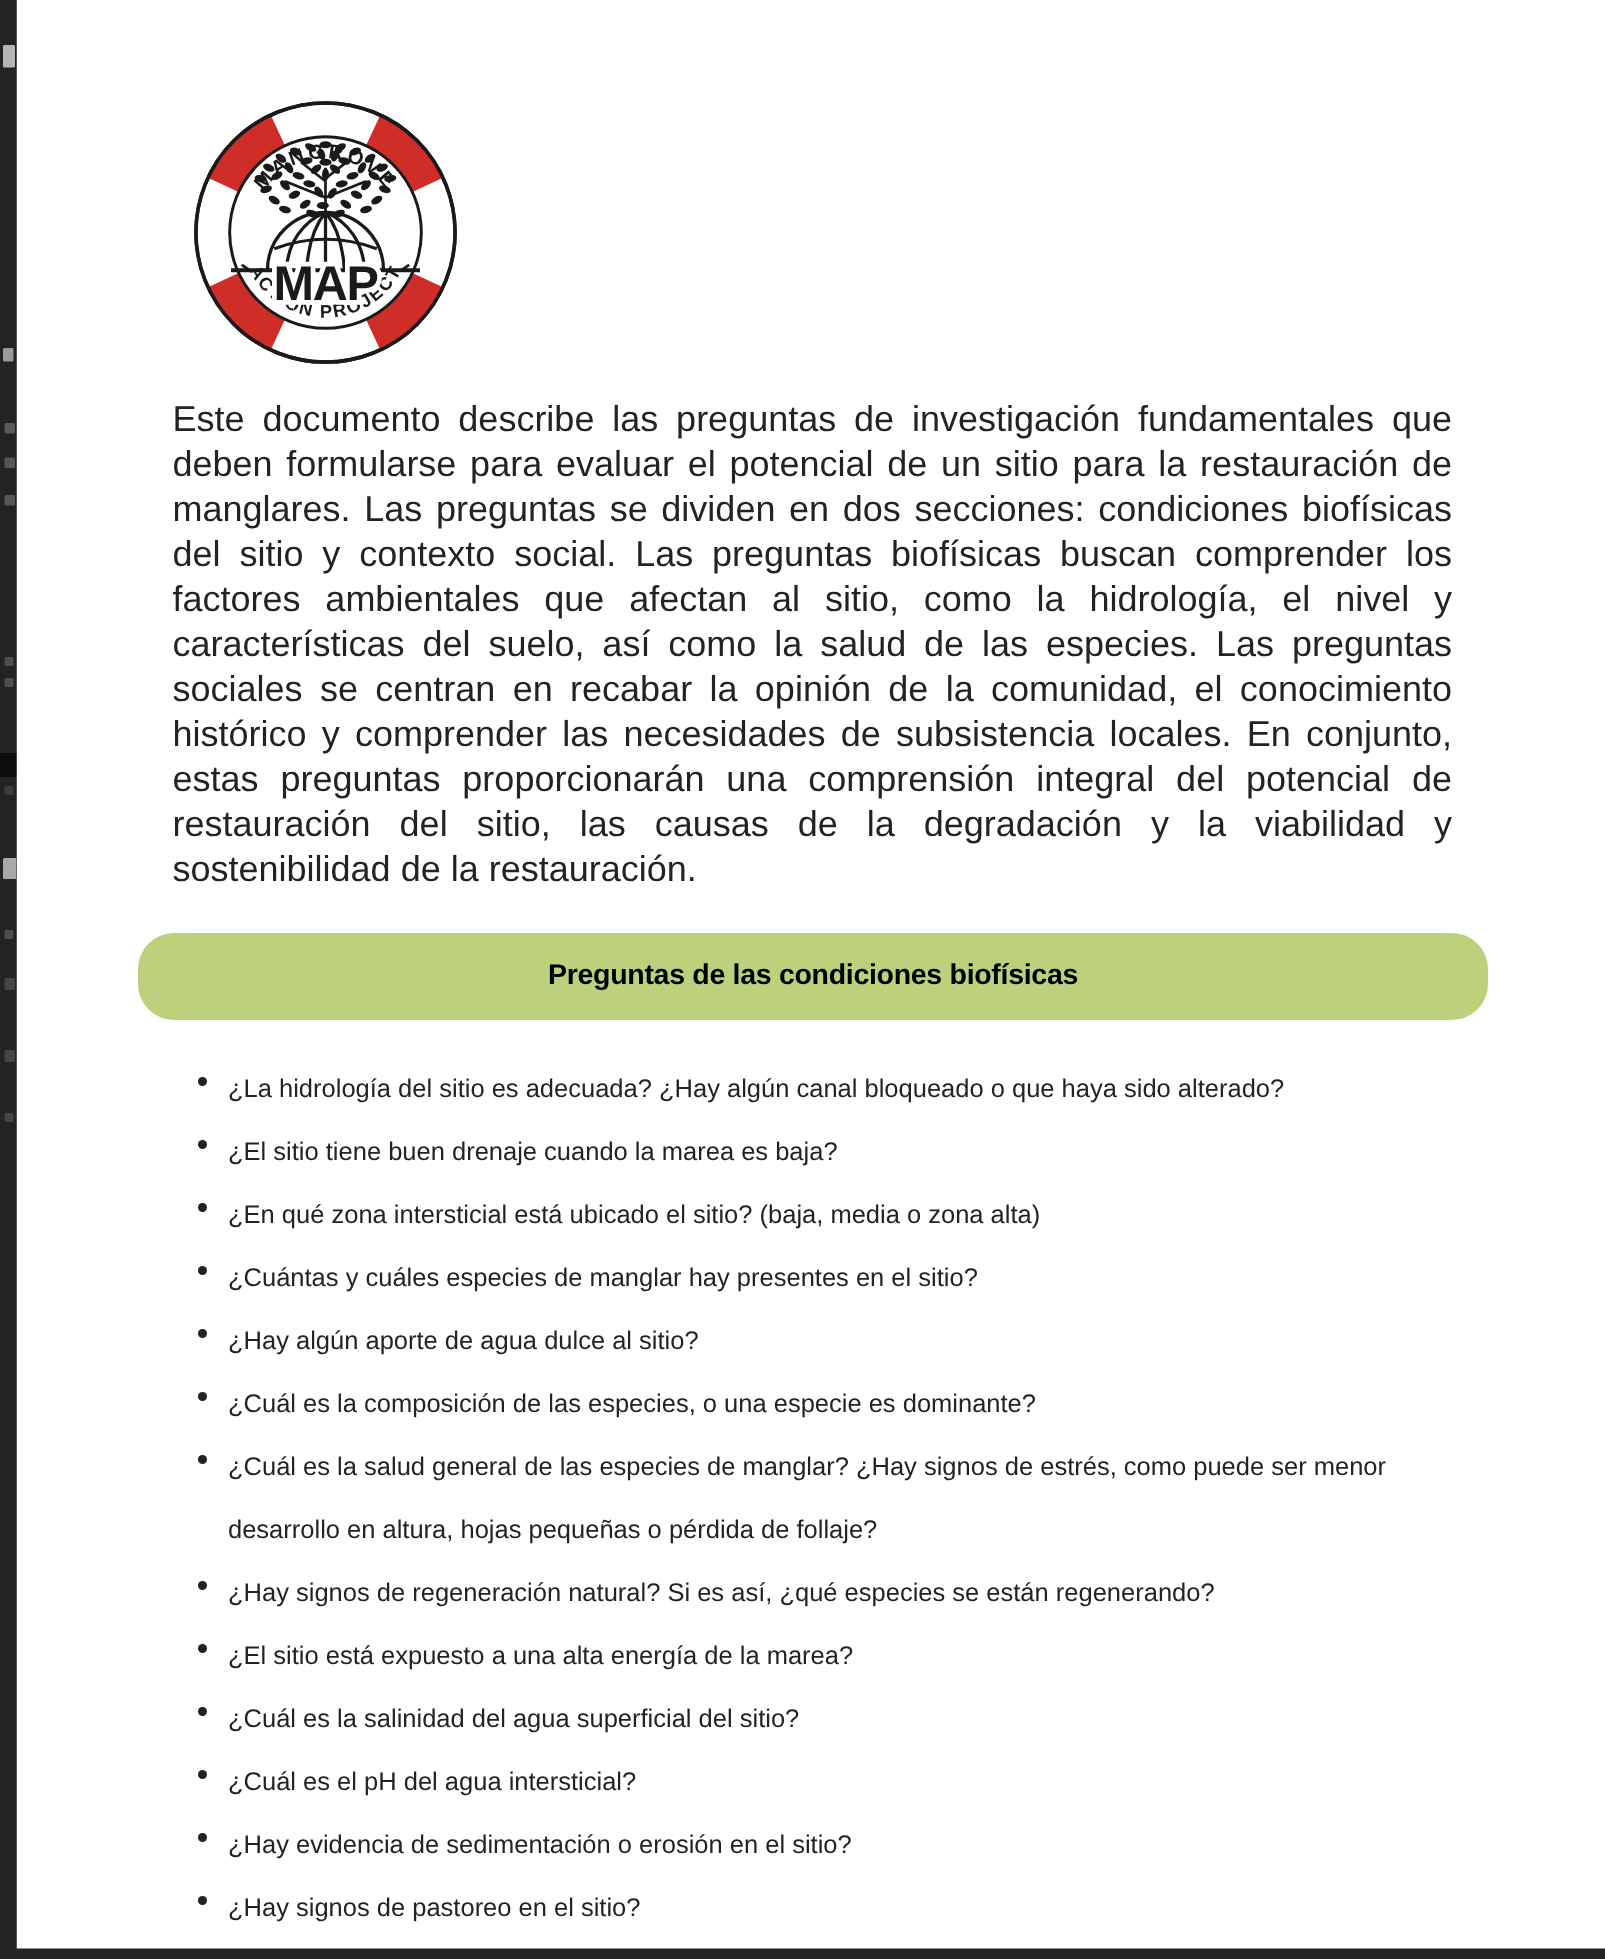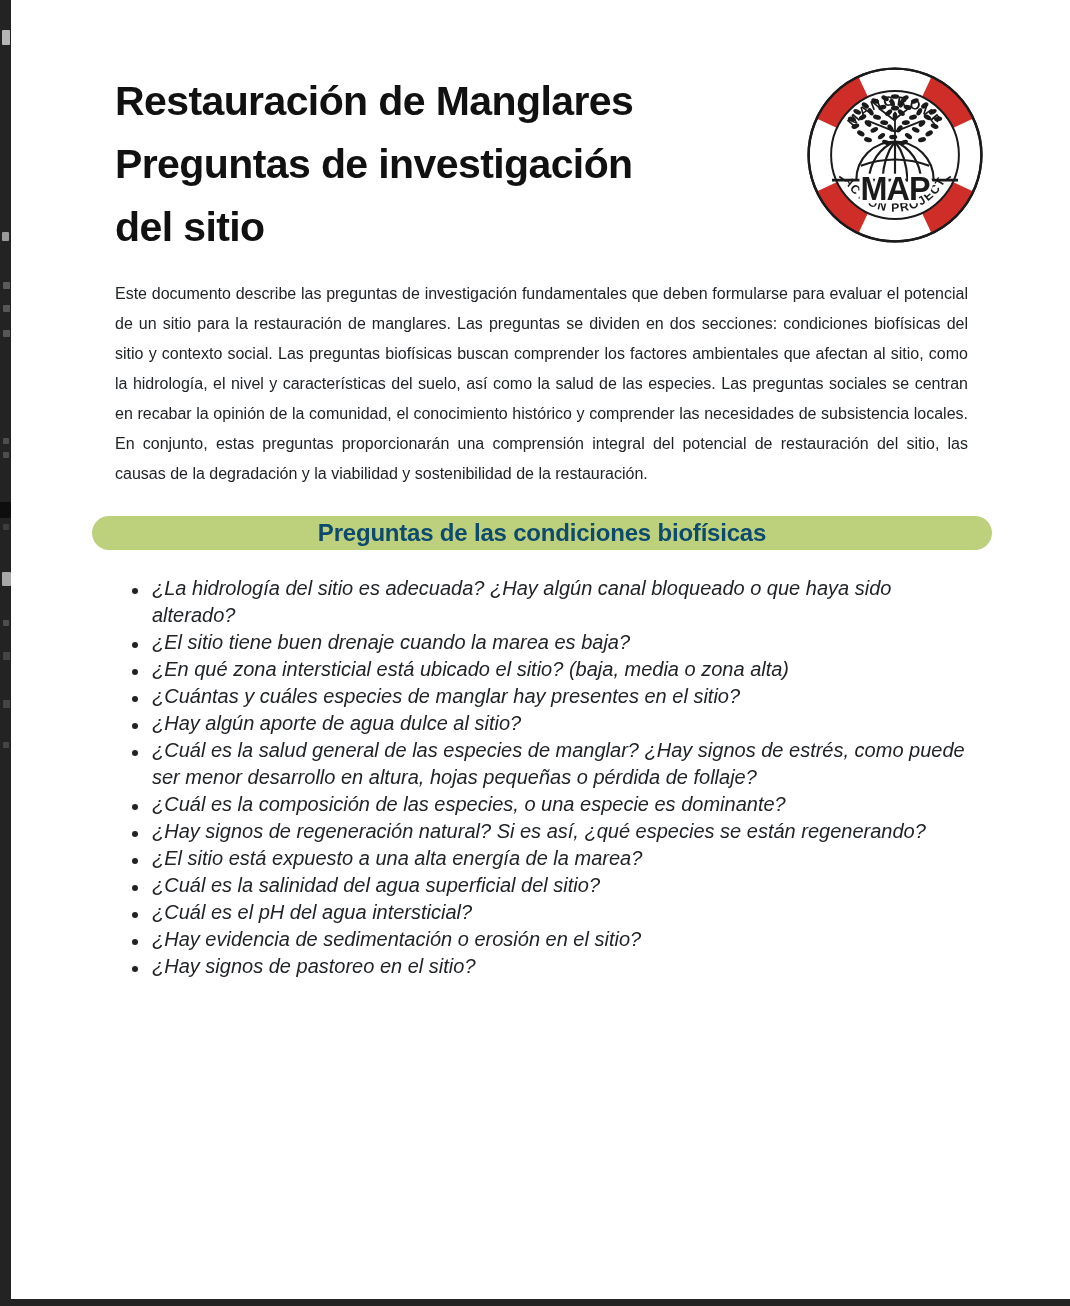--- a/index.html
+++ b/index.html
@@ -28,31 +28,31 @@
   }
   .content{padding:0 102px 0 104px;}
   .header-row{display:flex;justify-content:space-between;align-items:flex-start;margin-top:70px;}
   .doc-title{
     font-size:41px;font-weight:700;line-height:63px;
     letter-spacing:-0.6px;color:var(--title_text);
   }
   .doc-title .t-line{display:block;}
   .logo-box{width:180px;height:180px;flex:0 0 auto;margin:-5px -17px 0 12px;}
   .intro{
-    margin-top:20px;font-size:16px;line-height:30px;
+    margin-top:20px;font-size:24px;line-height:30px;
     color:var(--body_text);text-align:justify;
   }
   .pill{
-    margin:27px -24px 0 -23px;height:34px;border-radius:24px;
+    margin:27px -24px 0 -23px;height:58px;border-radius:24px;
     background:var(--pill_bg);display:flex;align-items:center;justify-content:center;
-    font-size:24px;font-weight:700;color:#0c4a6e;letter-spacing:-0.2px;
+    font-size:19px;font-weight:700;color:#000000;letter-spacing:-0.2px;
   }
   ul.questions{
     margin-top:25px;list-style:none;
-    font-size:20px;line-height:27px;color:var(--body_text);font-style:italic;
+    font-size:17px;line-height:42px;color:var(--body_text);
   }
   ul.questions li{position:relative;padding-left:37px;}
   ul.questions li::before{
     content:"";position:absolute;left:17px;top:12.6px;width:6px;height:6px;
     border-radius:50%;background:#222;
   }
   .logo-svg{width:100%;height:100%;display:block;}
 </style>
 </head>
 <body>
@@ -71,25 +71,20 @@
   <div class="frag" style="left:3px;top:620px;width:6px;height:6px;background:#4e4e4e;"></div>
   <div class="frag" style="left:3px;top:652px;width:7px;height:8px;background:#454545;"></div>
   <div class="frag" style="left:3px;top:700px;width:7px;height:8px;background:#454545;"></div>
   <div class="frag" style="left:3px;top:742px;width:6px;height:6px;background:#454545;"></div>
 </div>
 
 <div class="page">
   <div class="content">
 
     <div class="header-row">
-      <h1 class="doc-title">
-        <span class="t-line">Restauración de Manglares</span>
-        <span class="t-line">Preguntas de investigación</span>
-        <span class="t-line">del sitio</span>
-      </h1>
 
       <div class="logo-box">
         <svg class="logo-svg" viewBox="0 0 200 200">
 
           <g>
             <circle cx="100" cy="100" r="96" fill="#ffffff" stroke="#1a1a1a" stroke-width="2.6"></circle>
             <path d="M175.7,64.7 A83.5,83.5 0 0 0 135.3,24.3" fill="none" stroke="var(--logo_red)" stroke-width="25"></path>
             <path d="M64.7,24.3 A83.5,83.5 0 0 0 24.3,64.7" fill="none" stroke="var(--logo_red)" stroke-width="25"></path>
             <path d="M24.3,135.3 A83.5,83.5 0 0 0 64.7,175.7" fill="none" stroke="var(--logo_red)" stroke-width="25"></path>
             <path d="M135.3,175.7 A83.5,83.5 0 0 0 175.7,135.3" fill="none" stroke="var(--logo_red)" stroke-width="25"></path>
@@ -190,22 +185,22 @@
     <div class="pill">
       <span>Preguntas de las condiciones biofísicas</span>
     </div>
 
     <ul class="questions">
         <li>¿La hidrología del sitio es adecuada? ¿Hay algún canal bloqueado o que haya sido alterado?</li>
         <li>¿El sitio tiene buen drenaje cuando la marea es baja?</li>
         <li>¿En qué zona intersticial está ubicado el sitio? (baja, media o zona alta)</li>
         <li>¿Cuántas y cuáles especies de manglar hay presentes en el sitio?</li>
         <li>¿Hay algún aporte de agua dulce al sitio?</li>
+        <li>¿Cuál es la composición de las especies, o una especie es dominante?</li>
         <li>¿Cuál es la salud general de las especies de manglar? ¿Hay signos de estrés, como puede ser menor desarrollo en altura, hojas pequeñas o pérdida de follaje?</li>
-        <li>¿Cuál es la composición de las especies, o una especie es dominante?</li>
         <li>¿Hay signos de regeneración natural? Si es así, ¿qué especies se están regenerando?</li>
         <li>¿El sitio está expuesto a una alta energía de la marea?</li>
         <li>¿Cuál es la salinidad del agua superficial del sitio?</li>
         <li>¿Cuál es el pH del agua intersticial?</li>
         <li>¿Hay evidencia de sedimentación o erosión en el sitio?</li>
         <li>¿Hay signos de pastoreo en el sitio?</li>
       </ul>
 
   </div>
 </div>

